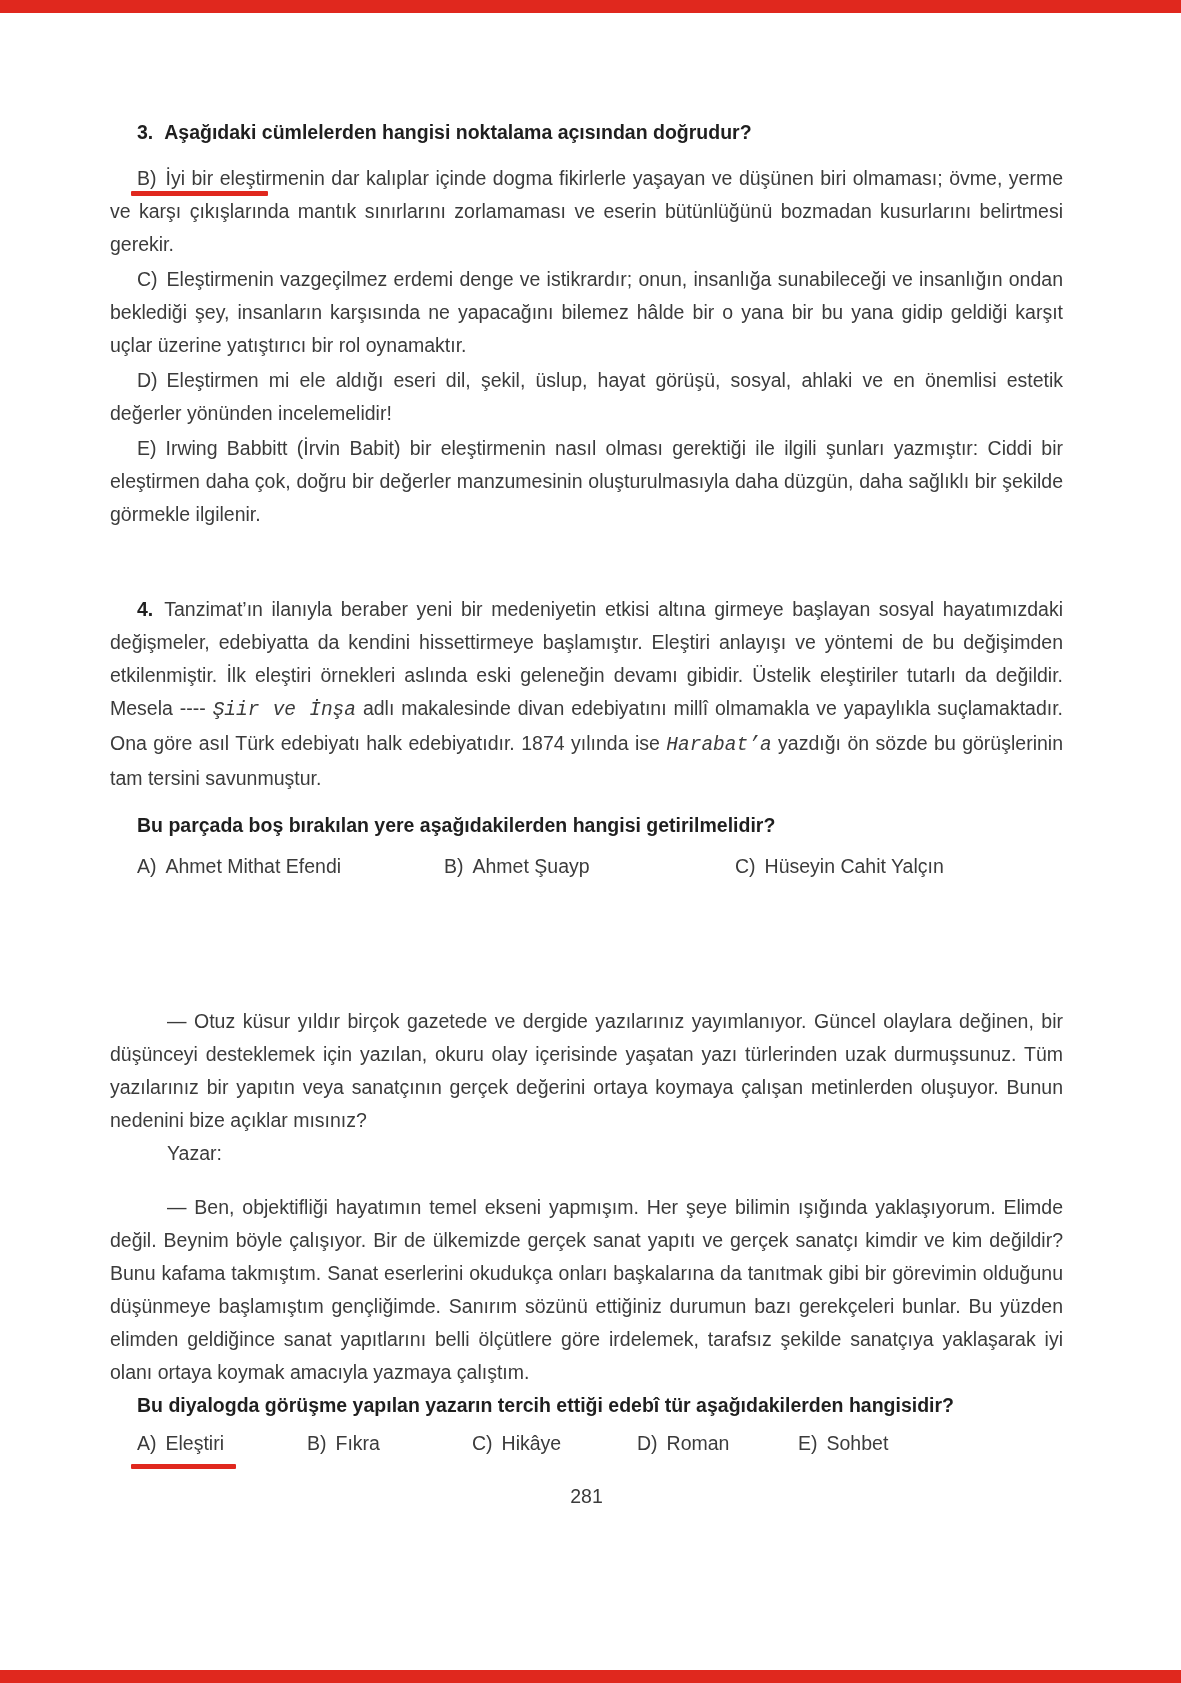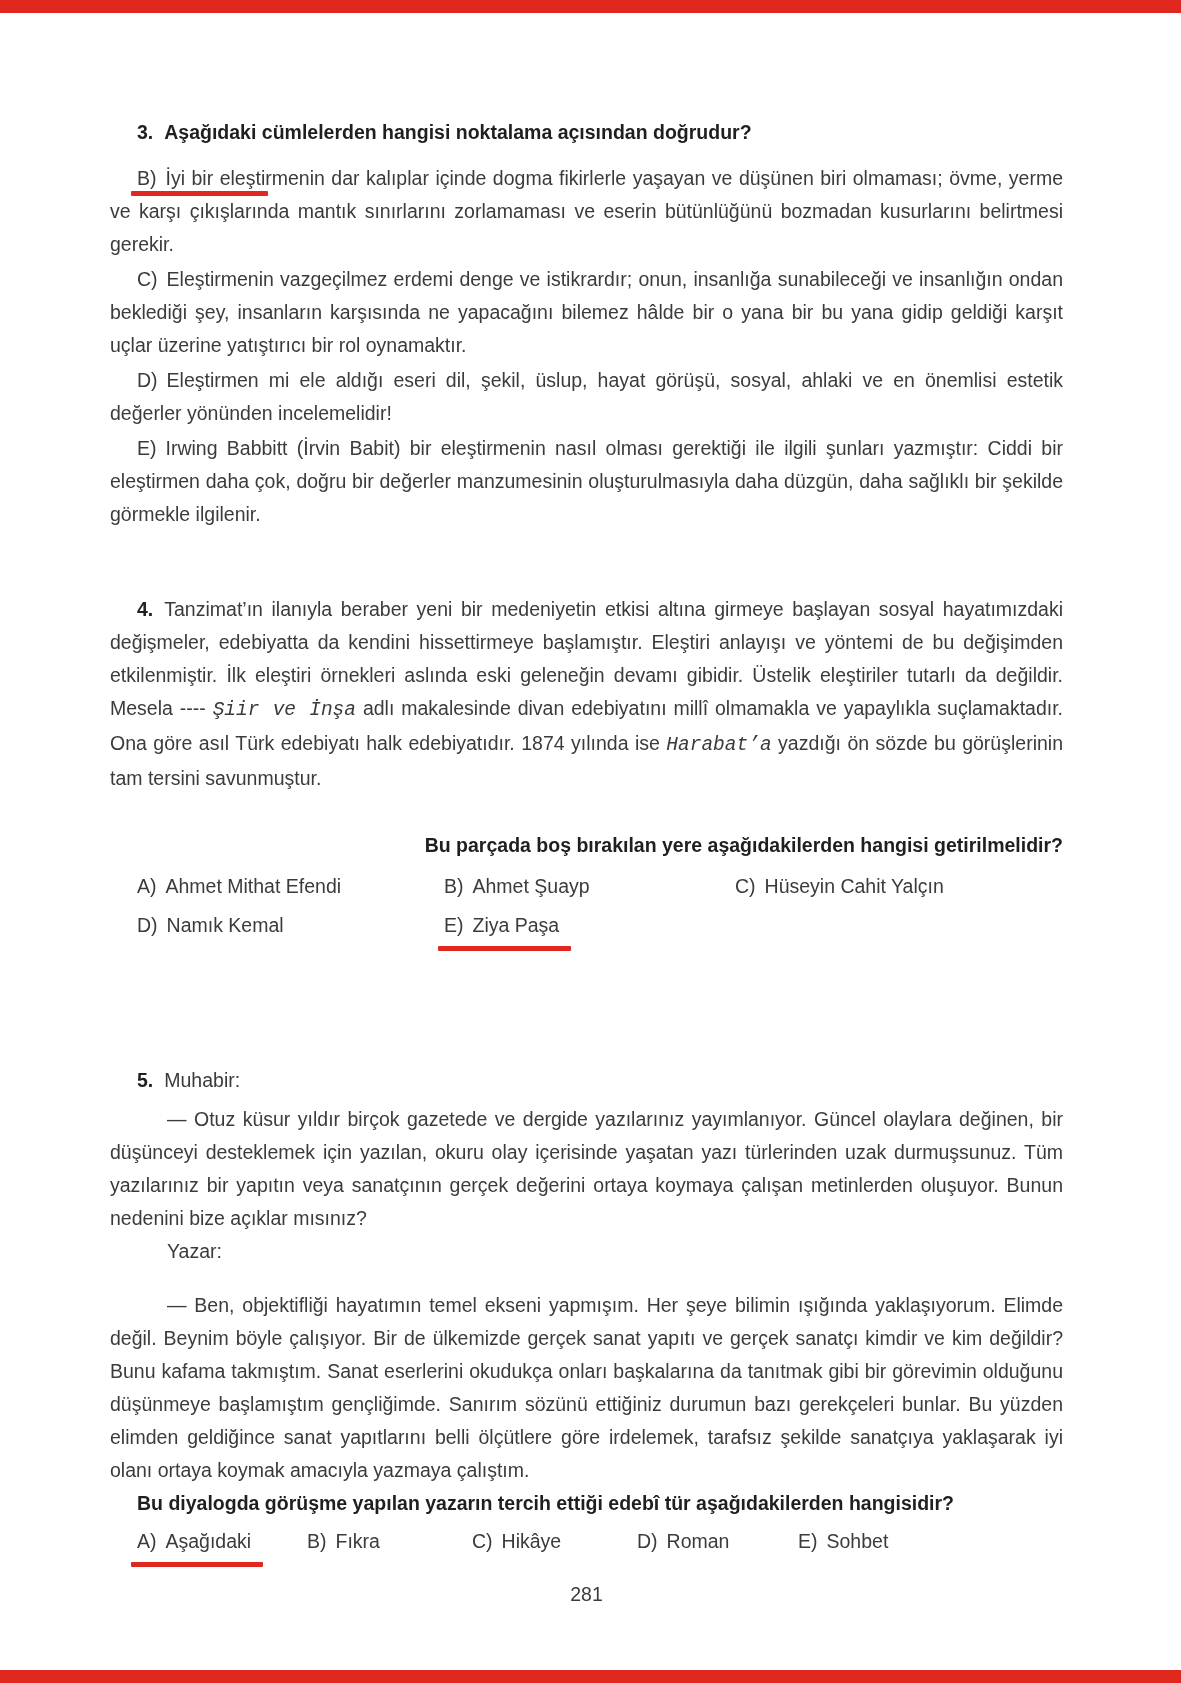--- a/index.html
+++ b/index.html
@@ -27,21 +27,21 @@
   .indent2{text-indent:57px;}
   .stem{font-weight:bold;color:var(--ink-bold);line-height:33px;}
   .stem.indent1{text-indent:27px;}
   .qnum{padding-right:11px;}
   .opt-label{padding-right:9px;}
   .option{position:relative;margin-bottom:2px;}
   .mb13{margin-bottom:13px;}
   .ansbar{position:absolute;height:5px;background:var(--red);border-radius:1px;}
   
   .q4-block{margin-top:62px;}
-  .q4-stem{margin-top:34px;text-align:right;}
+  .q4-stem{margin-top:14px;}
   .q5-block{margin-top:122px;}
   .opt-row{display:flex;line-height:33px;margin-left:27px;}
   .opt-row.row-gap{margin-top:6px;}
   .opt-row.first{margin-top:8px;}
   .opt-cell{flex:none;}
   .q4colA{width:307px;}
   .q4colB{width:291px;}
   .q5col{width:170px;}
   .q5col2{width:165px;}
   .q5col3{width:165px;}
@@ -81,39 +81,34 @@
   <section class="q4-block">
     <p class="body-text indent1"><span class="qnum" style="font-weight:bold;color:var(--ink-bold);">4.</span><span>Tanzimat’ın ilanıyla beraber yeni bir medeniyetin etkisi altına girmeye başlayan sosyal hayatımızdaki değişmeler, edebiyatta da kendini hissettirmeye başlamıştır. Eleştiri anlayışı ve yöntemi de bu değişimden etkilenmiştir. İlk eleştiri örnekleri aslında eski geleneğin devamı gibidir. Üstelik eleştiriler tutarlı da değildir. Mesela ---- </span><span class="it">Şiir ve İnşa</span><span> adlı makalesinde divan edebiyatını millî olmamakla ve yapaylıkla suçlamaktadır. Ona göre asıl Türk edebiyatı halk edebiyatıdır. 1874 yılında ise </span><span class="it">Harabat’a</span><span> yazdığı ön sözde bu görüşlerinin tam tersini savunmuştur.</span></p>
 
     <p class="stem indent1 q4-stem">Bu parçada boş bırakılan yere aşağıdakilerden hangisi getirilmelidir?</p>
 
     <div class="opt-row first">
       <span class="opt-cell q4colA"><span class="inner"><span class="opt-label">A)</span><span>Ahmet Mithat Efendi</span></span></span>
       <span class="opt-cell q4colB"><span class="inner"><span class="opt-label">B)</span><span>Ahmet Şuayp</span></span></span>
       <span class="opt-cell"><span class="inner"><span class="opt-label">C)</span><span>Hüseyin Cahit Yalçın</span></span></span>
     </div>
-    <div class="opt-row row-gap">
-      <span class="opt-cell q4colA"><span class="inner"><span class="opt-label">D)</span><span>Namık Kemal</span></span></span>
-      <span class="opt-cell"><span class="inner underlined"><span class="opt-label">E)</span><span>Ziya Paşa</span></span></span>
-    </div>
   </section>
 
   <section class="q5-block">
-    <p class="body-text indent1"><span class="qnum" style="font-weight:bold;color:var(--ink-bold);">5.</span><span>Muhabir:</span></p>
 
     <p class="body-text indent2 muhabir-para">— Otuz küsur yıldır birçok gazetede ve dergide yazılarınız yayımlanıyor. Güncel olaylara değinen, bir düşünceyi desteklemek için yazılan, okuru olay içerisinde yaşatan yazı türlerinden uzak durmuşsunuz. Tüm yazılarınız bir yapıtın veya sanatçının gerçek değerini ortaya koymaya çalışan metinlerden oluşuyor. Bunun nedenini bize açıklar mısınız?</p>
 
     <p class="body-text indent2">Yazar:</p>
 
     <p class="body-text indent2 yazar-para">— Ben, objektifliği hayatımın temel ekseni yapmışım. Her şeye bilimin ışığında yaklaşıyorum. Elimde değil. Beynim böyle çalışıyor. Bir de ülkemizde gerçek sanat yapıtı ve gerçek sanatçı kimdir ve kim değildir? Bunu kafama takmıştım. Sanat eserlerini okudukça onları başkalarına da tanıtmak gibi bir görevimin olduğunu düşünmeye başlamıştım gençliğimde. Sanırım sözünü ettiğiniz durumun bazı gerekçeleri bunlar. Bu yüzden elimden geldiğince sanat yapıtlarını belli ölçütlere göre irdelemek, tarafsız şekilde sanatçıya yaklaşarak iyi olanı ortaya koymak amacıyla yazmaya çalıştım.</p>
 
     <p class="stem indent1 q5-stem">Bu diyalogda görüşme yapılan yazarın tercih ettiği edebî tür aşağıdakilerden hangisidir?</p>
 
     <div class="opt-row q5-opts">
-      <span class="opt-cell q5col"><span class="inner underlined"><span class="opt-label">A)</span><span>Aşağıdaki</span></span></span>
+      <span class="opt-cell q5col"><span class="inner underlined"><span class="opt-label">A)</span><span>Eleştiri</span></span></span>
       <span class="opt-cell q5col2"><span class="inner"><span class="opt-label">B)</span><span>Fıkra</span></span></span>
       <span class="opt-cell q5col3"><span class="inner"><span class="opt-label">C)</span><span>Hikâye</span></span></span>
       <span class="opt-cell q5col4"><span class="inner"><span class="opt-label">D)</span><span>Roman</span></span></span>
       <span class="opt-cell"><span class="inner"><span class="opt-label">E)</span><span>Sohbet</span></span></span>
     </div>
   </section>
 
   <p class="page-num">281</p>
 
 </div>

